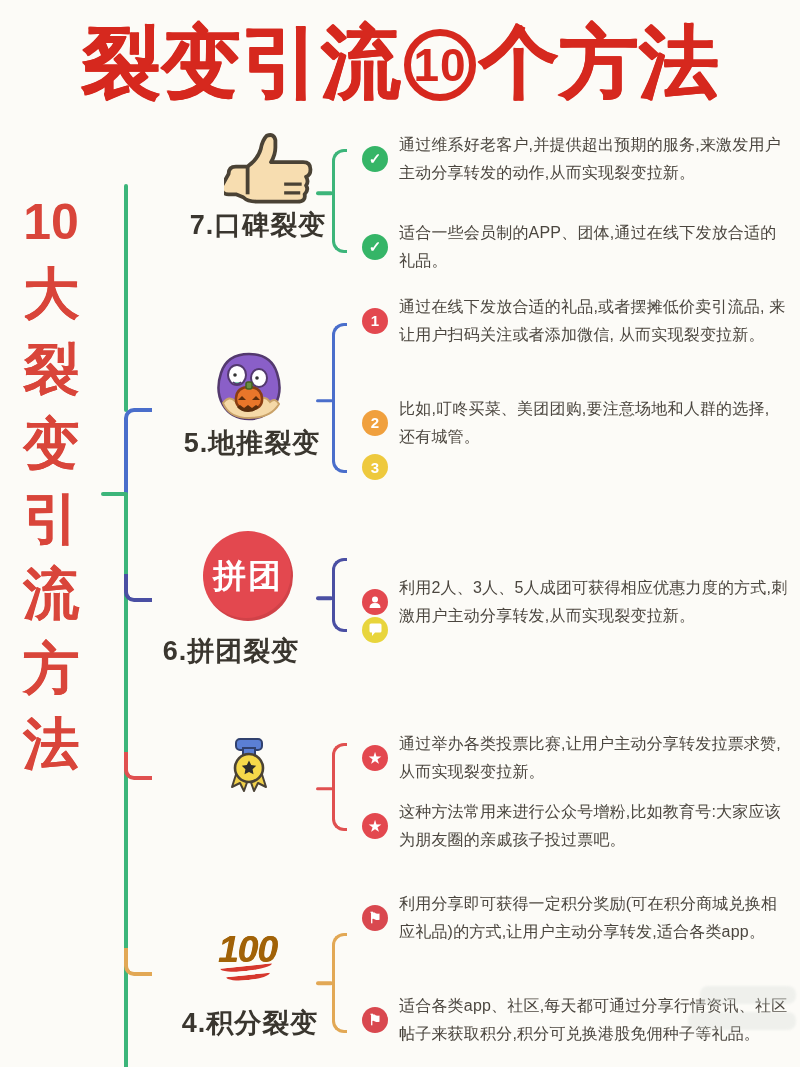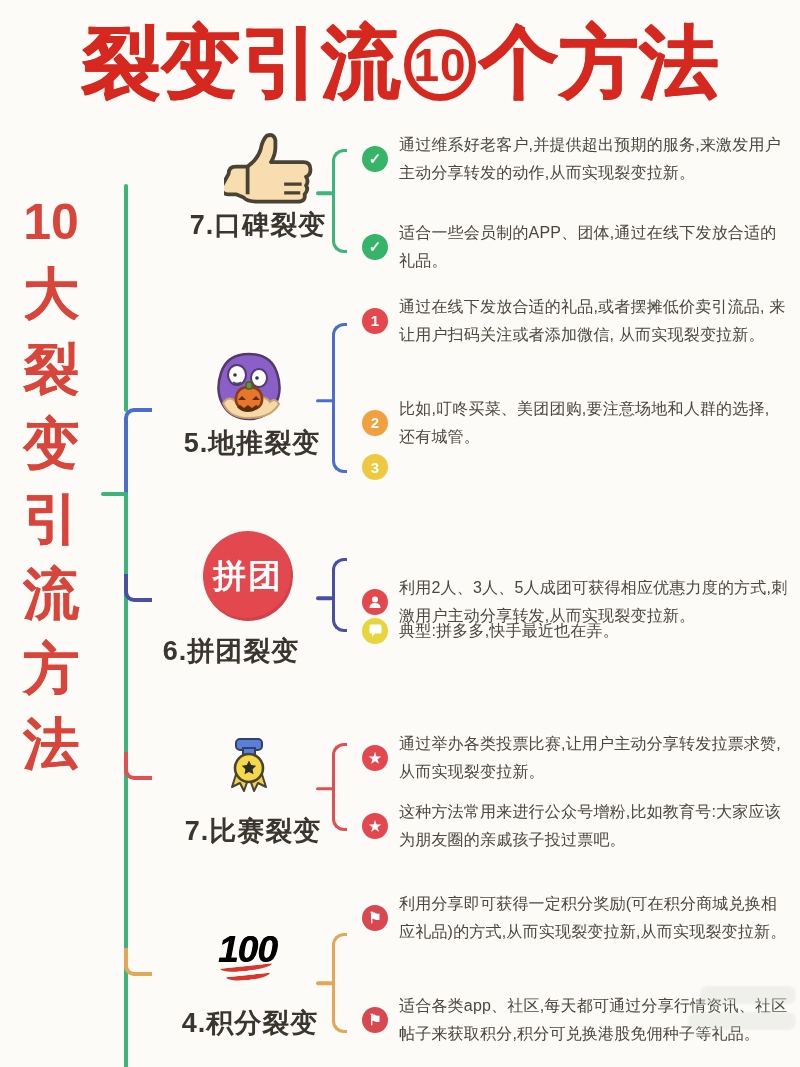--- a/index.html
+++ b/index.html
@@ -54,21 +54,21 @@
   .dot{flex:0 0 26px;width:26px;height:26px;border-radius:50%;color:#fff;font-weight:bold;
     display:flex;align-items:center;justify-content:center;font-size:15px;line-height:1;}
   .dot svg{display:block;}
   .btxt{font-size:16px;line-height:27.5px;color:var(--text_dark);letter-spacing:.2px;}
 
   
   .icon-abs{position:absolute;}
   .pin-circle{left:203px;top:531px;width:90px;height:90px;border-radius:50%;background:var(--bullet_red);
     display:flex;align-items:center;justify-content:center;box-shadow:inset -2px -3px 0 rgba(0,0,0,.08);}
   .pin-circle span{color:#fff;font-size:33px;font-weight:bold;letter-spacing:2px;}
-  .hundred{left:218px;top:933px;width:64px;height:52px;color:#000000;}
+  .hundred{left:218px;top:933px;width:64px;height:52px;color:#a16207;}
   .hundred .n{font-size:37px;font-weight:900;font-style:italic;letter-spacing:-1px;line-height:34px;
     text-shadow:.5px 0 currentColor;}
   .hundred .u1,.hundred .u2{position:absolute;height:10px;border-bottom:5px solid #d6382e;
     border-radius:50%;transform:rotate(-6deg);}
   .hundred .u1{left:2px;top:28px;width:52px;}
   .hundred .u2{left:8px;top:37px;width:44px;}
 
   .watermark{position:absolute;right:4px;top:986px;width:110px;height:62px;opacity:.28;
     display:flex;flex-direction:column;gap:8px;align-items:flex-end;filter:blur(1px);}
   .watermark .pill{background:#cfd6d2;border-radius:8px;height:18px;}
@@ -162,54 +162,52 @@
         </svg>
     </span>
     <span class="btxt">利用2人、3人、5人成团可获得相应优惠力度的方式,刺激用户主动分享转发,从而实现裂变拉新。</span>
   </div>
   <div class="bullet" style="top:617px;">
     <span class="dot" style="background:#e8d53c;">
       <svg width="15" height="14" viewBox="0 0 15 14">
           <path d="M1.5 2 q0-1.5 1.5-1.5 l9 0 q1.5 0 1.5 1.5 l0 6 q0 1.5 -1.5 1.5 l-5 0 -3 3.5 0-3.5 -1 0 q-1.5 0 -1.5-1.5 z" fill="#fff"></path>
         </svg>
     </span>
-    <span class="btxt">典型:拼多多,快手最近也在弄。</span>
   </div>
 
   <div class="icon-abs" style="left:227px;top:737px;">
     <svg width="44" height="60" viewBox="0 0 44 60">
       <path d="M12 28 l-7 22 8-4 4 8 7-20 z" fill="#f0d04a" stroke="#4a4235" stroke-width="2" stroke-linejoin="round"></path>
       <path d="M32 28 l7 22 -8-4 -4 8 -7-20 z" fill="#f0d04a" stroke="#4a4235" stroke-width="2" stroke-linejoin="round"></path>
       <rect x="9" y="2" width="26" height="11" rx="4" fill="#5b7fd4" stroke="#31416e" stroke-width="2"></rect>
       <rect x="16" y="11" width="12" height="8" fill="#5b7fd4" stroke="#31416e" stroke-width="2"></rect>
       <circle cx="22" cy="31" r="14" fill="#f5d84a" stroke="#4a4235" stroke-width="2.6"></circle>
       <path d="M22 23.5 l2.2 4.6 5 .7 -3.6 3.5 .9 5 -4.5-2.4 -4.5 2.4 .9-5 -3.6-3.5 5-.7 z" fill="#2c2c2c"></path>
     </svg>
   </div>
-  <div class="sec-label" style="left:173px;top:813px;">7.比赛裂变</div>
   <div class="bracket" style="--c:var(--red);--stub:52%;top:743px;height:88px;"></div>
   <div class="bullet" style="top:730px;">
     <span class="dot" style="background:var(--bullet_red);font-size:14px;">★</span>
     <span class="btxt">通过举办各类投票比赛,让用户主动分享转发拉票求赞,从而实现裂变拉新。</span>
   </div>
   <div class="bullet" style="top:798px;">
     <span class="dot" style="background:var(--bullet_red);font-size:14px;">★</span>
     <span class="btxt">这种方法常用来进行公众号增粉,比如教育号:大家应该为朋友圈的亲戚孩子投过票吧。</span>
   </div>
 
   <div class="icon-abs hundred">
     <div class="n">100</div>
     <div class="u1"></div>
     <div class="u2"></div>
   </div>
   <div class="sec-label" style="left:170px;top:1005px;">4.积分裂变</div>
   <div class="bracket" style="--c:var(--orange);--stub:50%;top:933px;height:100px;"></div>
   <div class="bullet" style="top:890px;">
     <span class="dot" style="background:#d9484f;font-size:15px;">⚑</span>
-    <span class="btxt">利用分享即可获得一定积分奖励(可在积分商城兑换相应礼品)的方式,从而实现裂变拉新,从而实现裂变拉新。</span>
+    <span class="btxt">利用分享即可获得一定积分奖励(可在积分商城兑换相应礼品)的方式,让用户主动分享转发,适合各类app。</span>
   </div>
   <div class="bullet" style="top:992px;">
     <span class="dot" style="background:#d9484f;font-size:15px;">⚑</span>
     <span class="btxt">适合各类app、社区,每天都可通过分享行情资讯、社区帖子来获取积分,积分可兑换港股免佣种子等礼品。</span>
   </div>
 
   <div class="watermark">
     <div class="pill p1"></div>
     <div class="pill p2"></div>
   </div>

